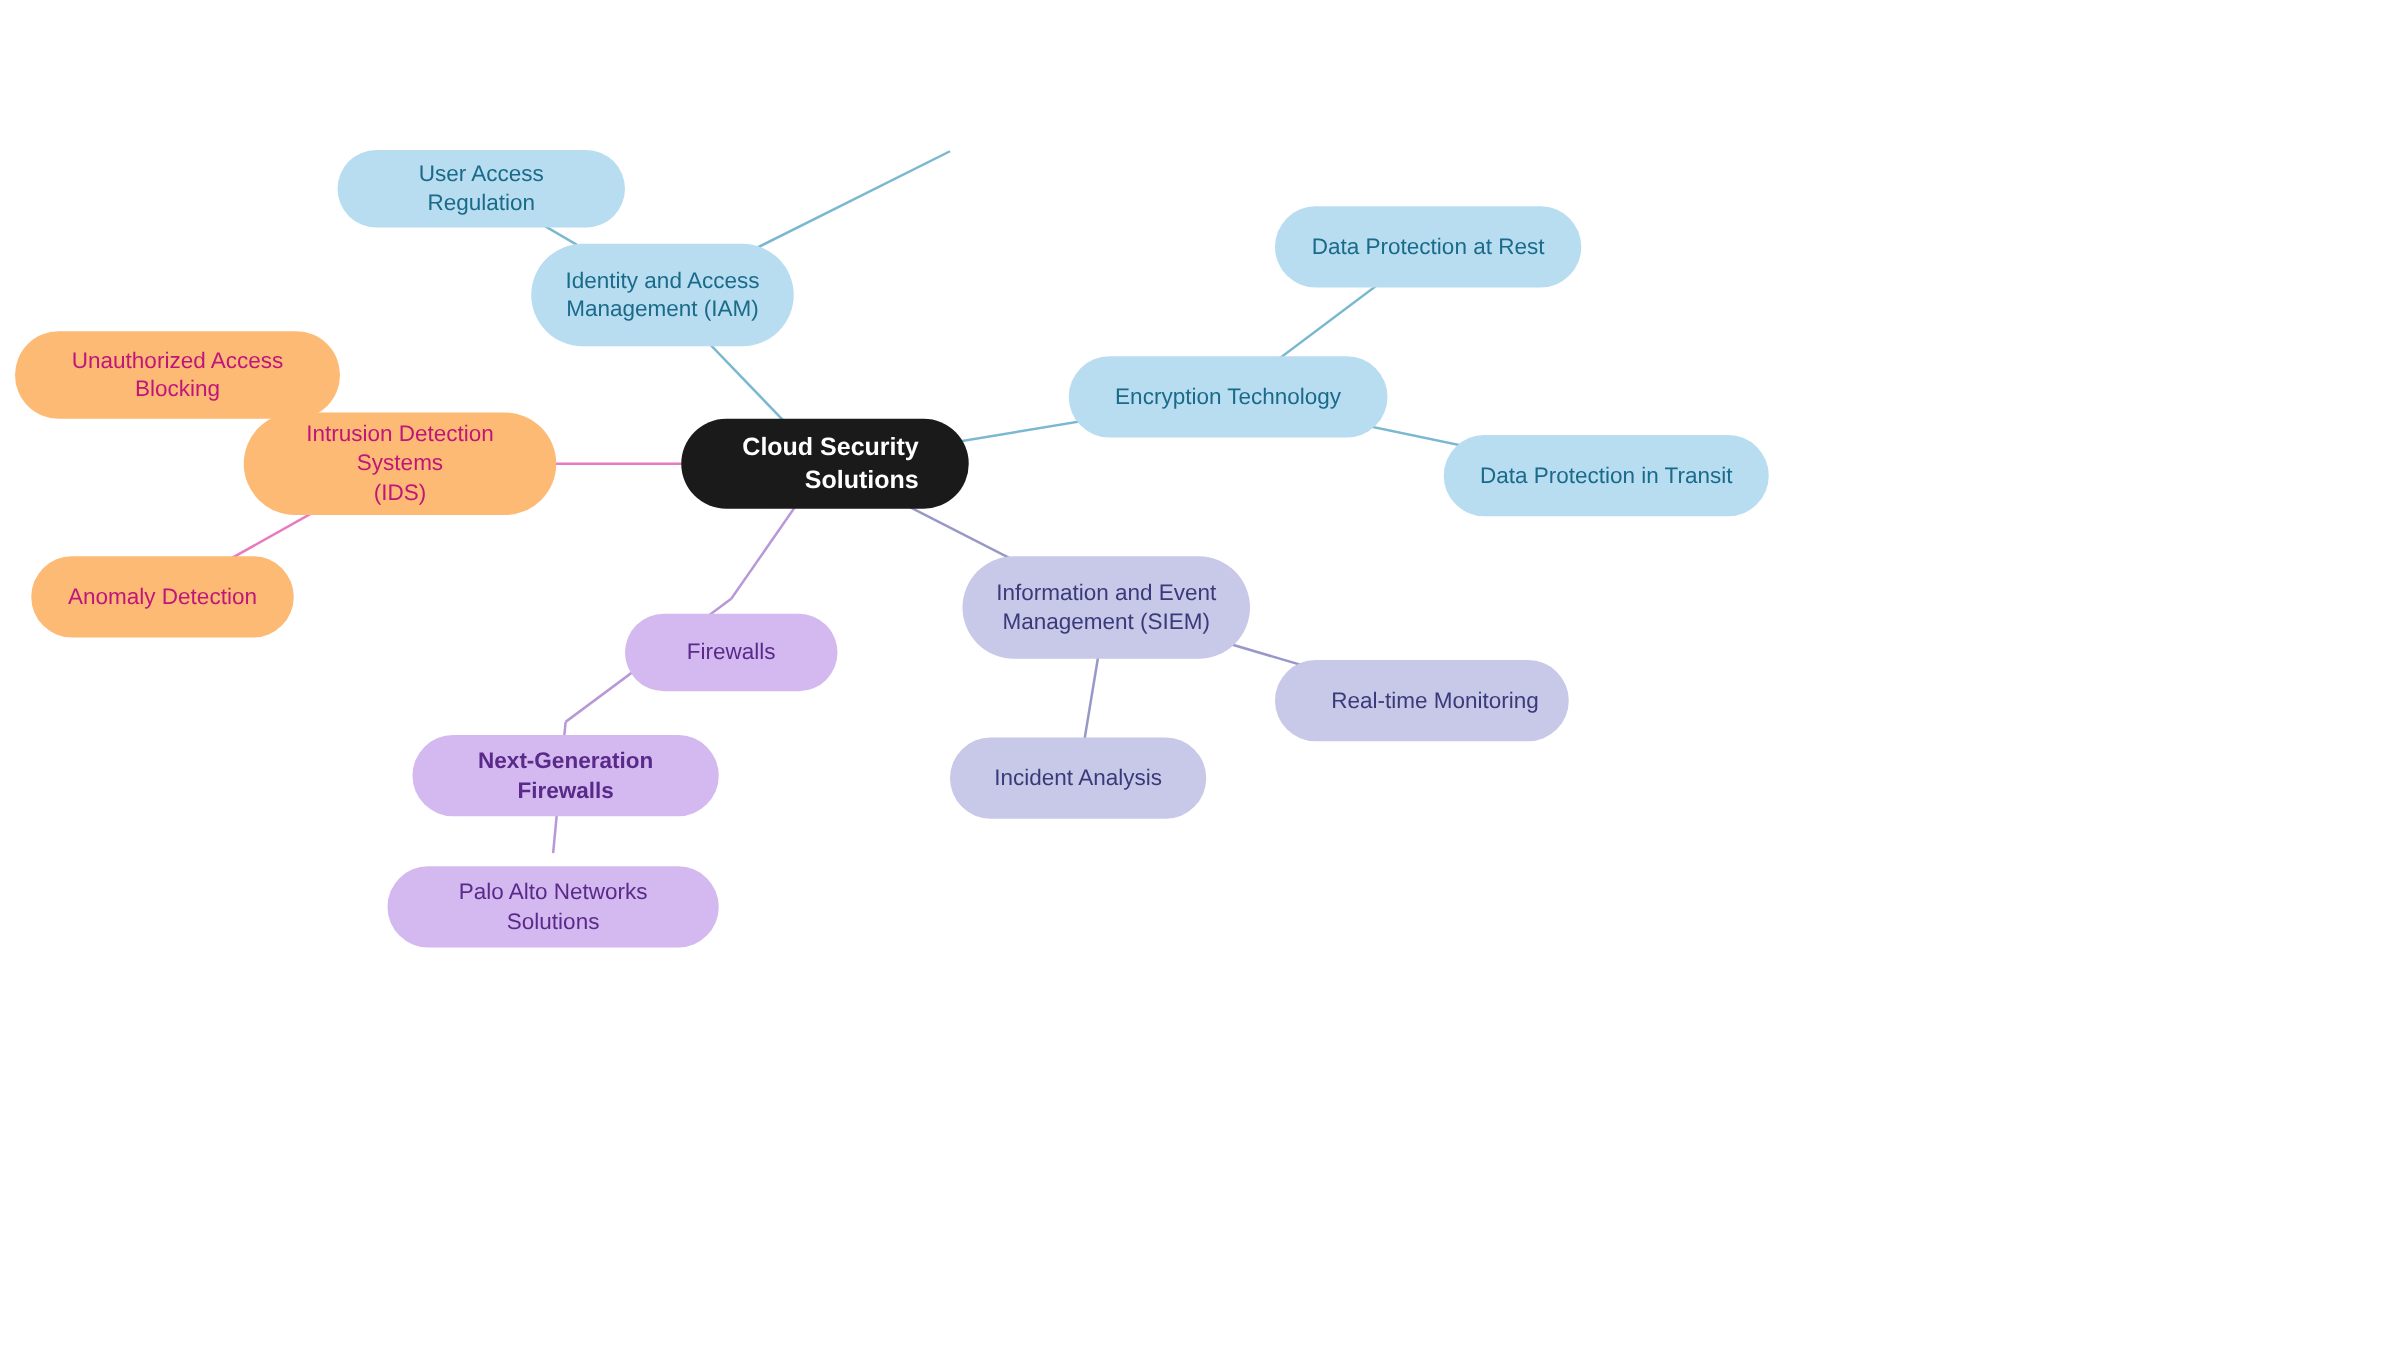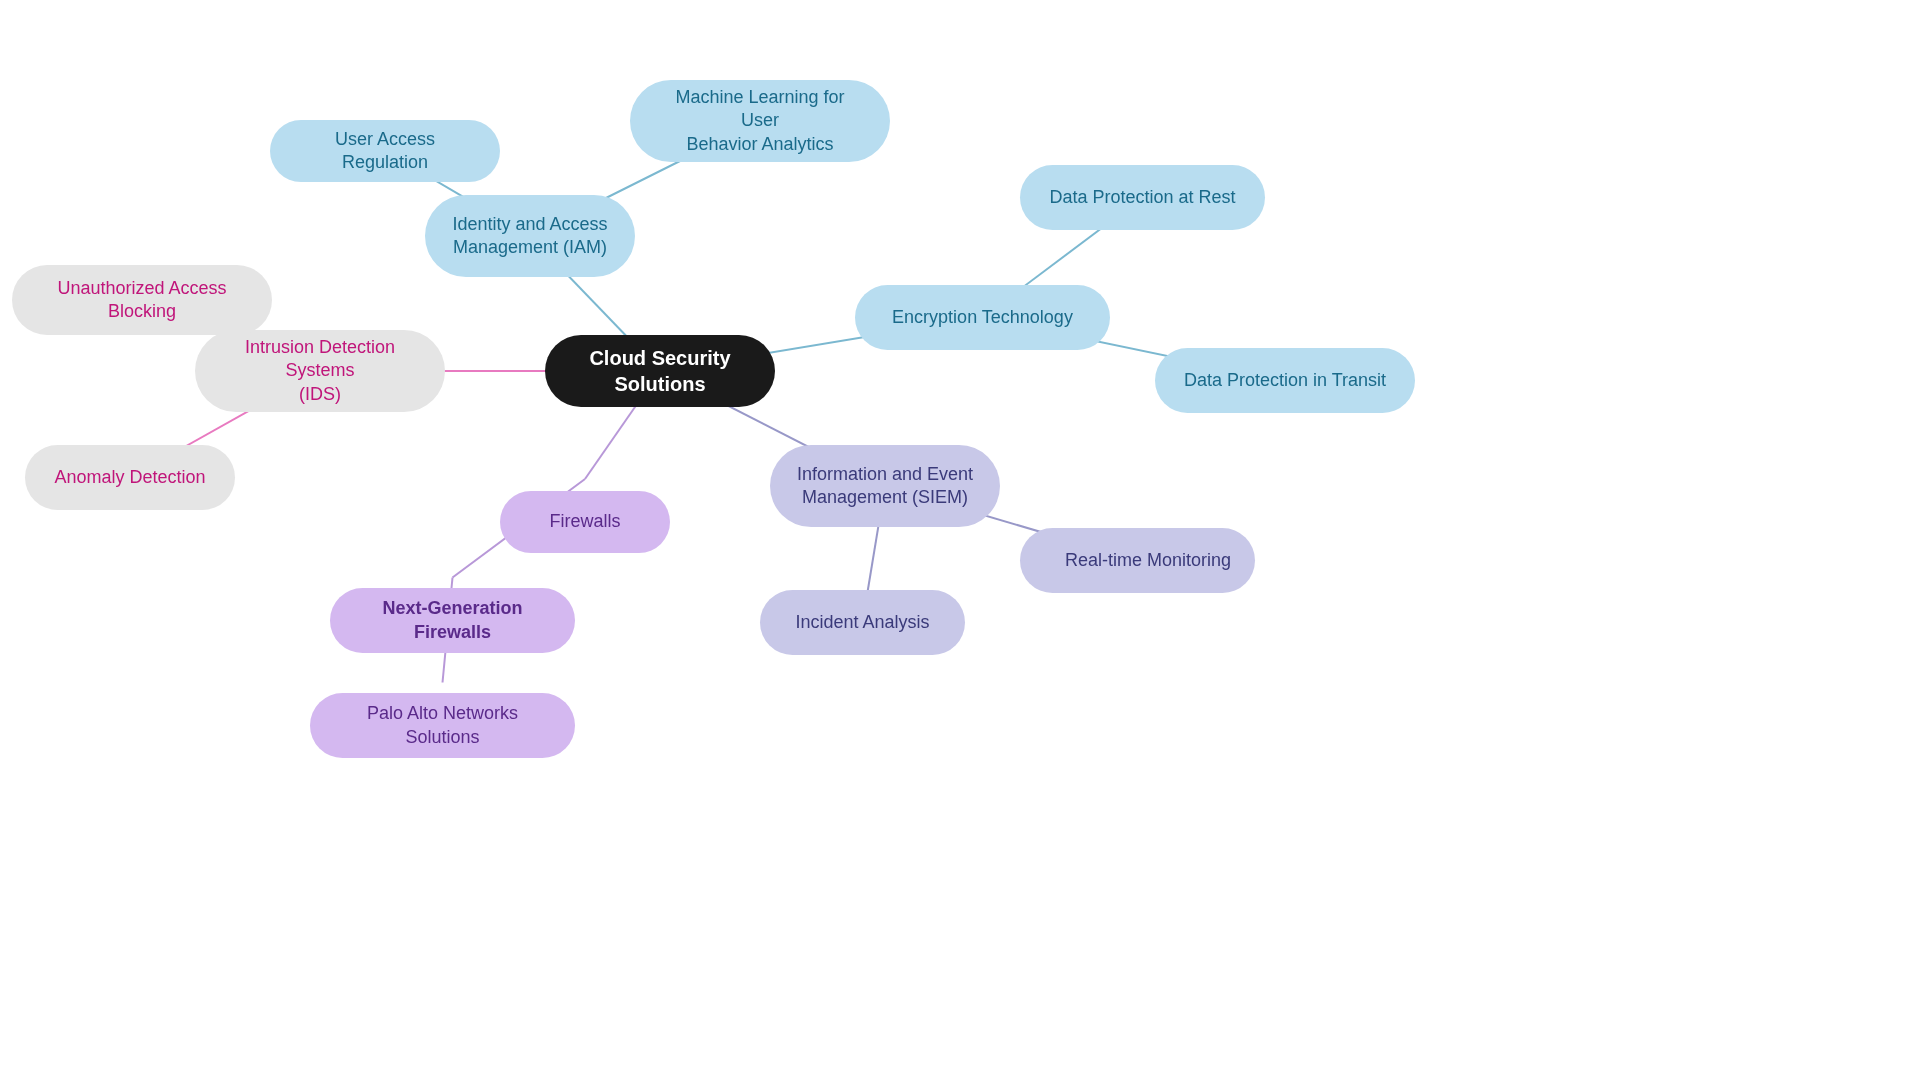--- a/index.html
+++ b/index.html
@@ -46,21 +46,21 @@
       padding: 20px 40px;
     }
     
     .node-blue {
       background: #b8ddf0;
       color: #1a6a8a;
       border: none;
     }
     
     .node-pink {
-      background: #e5e5e5;
+      background: #fdba74;
       color: #c0157a;
       border: none;
       justify-content: center;
     }
     
     .node-purple {
       background: #d4b8f0;
       color: #5a2a8a;
       border: none;
       margin-top: 43px;
@@ -87,31 +87,28 @@
       <line x1="982.5" y1="317.5" x2="1142.5" y2="197.5" stroke="#7bb8d0" stroke-width="2"></line>
       <line x1="982.5" y1="317.5" x2="1285" y2="380.5" stroke="#7bb8d0" stroke-width="2"></line>
       <line x1="660" y1="371" x2="885" y2="486" stroke="#9898c8" stroke-width="2"></line>
       <line x1="885" y1="486" x2="862.5" y2="622.5" stroke="#9898c8" stroke-width="2"></line>
       <line x1="885" y1="486" x2="1137.5" y2="560.5" stroke="#9898c8" stroke-width="2"></line>
       <line x1="660" y1="371" x2="585" y2="479" stroke="#b898d8" stroke-width="2"></line>
       <line x1="585" y1="479" x2="452.5" y2="577.5" stroke="#b898d8" stroke-width="2"></line>
       <line x1="452.5" y1="577.5" x2="442.5" y2="682.5" stroke="#b898d8" stroke-width="2"></line>
     </svg>
 
-  <div class="node node-center" id="node-center" style="left:545px; top:335px; width:230px; height:72px;">
+  <div class="node node-center" id="node-center" style="left:545px; top:335px; width:230px; height:72px;text-align:right;">
     <span>Cloud Security Solutions</span>
   </div>
 
   <div class="node node-blue" id="node-iam" style="left:425px; top:195px; width:210px; height:82px;">
     <span>Identity and Access<br>Management (IAM)</span>
   </div>
 
-  <div class="node node-blue" id="node-ml-uba" style="left:630px; top:80px; width:260px; height:82px;">
-    <span>Machine Learning for User<br>Behavior Analytics</span>
-  </div>
 
   <div class="node node-blue" id="node-user-access" style="left:270px; top:120px; width:230px; height:62px;">
     <span>User Access Regulation</span>
   </div>
 
   <div class="node node-pink" id="node-ids" style="left:195px; top:330px; width:250px; height:82px;">
     <span>Intrusion Detection Systems<br>(IDS)</span>
   </div>
 
   <div class="node node-pink" id="node-unauthorized" style="left:12px; top:265px; width:260px; height:70px;">

